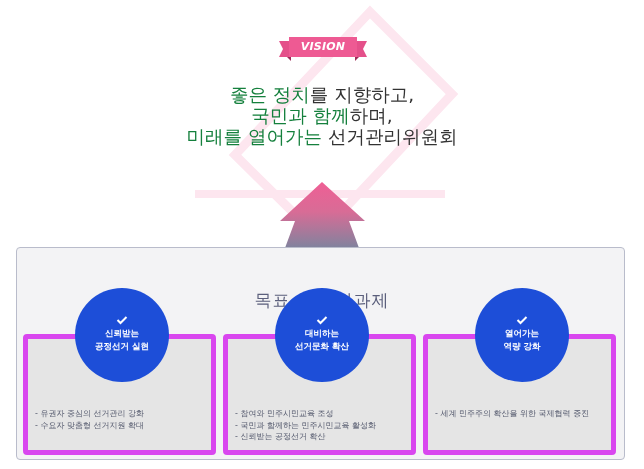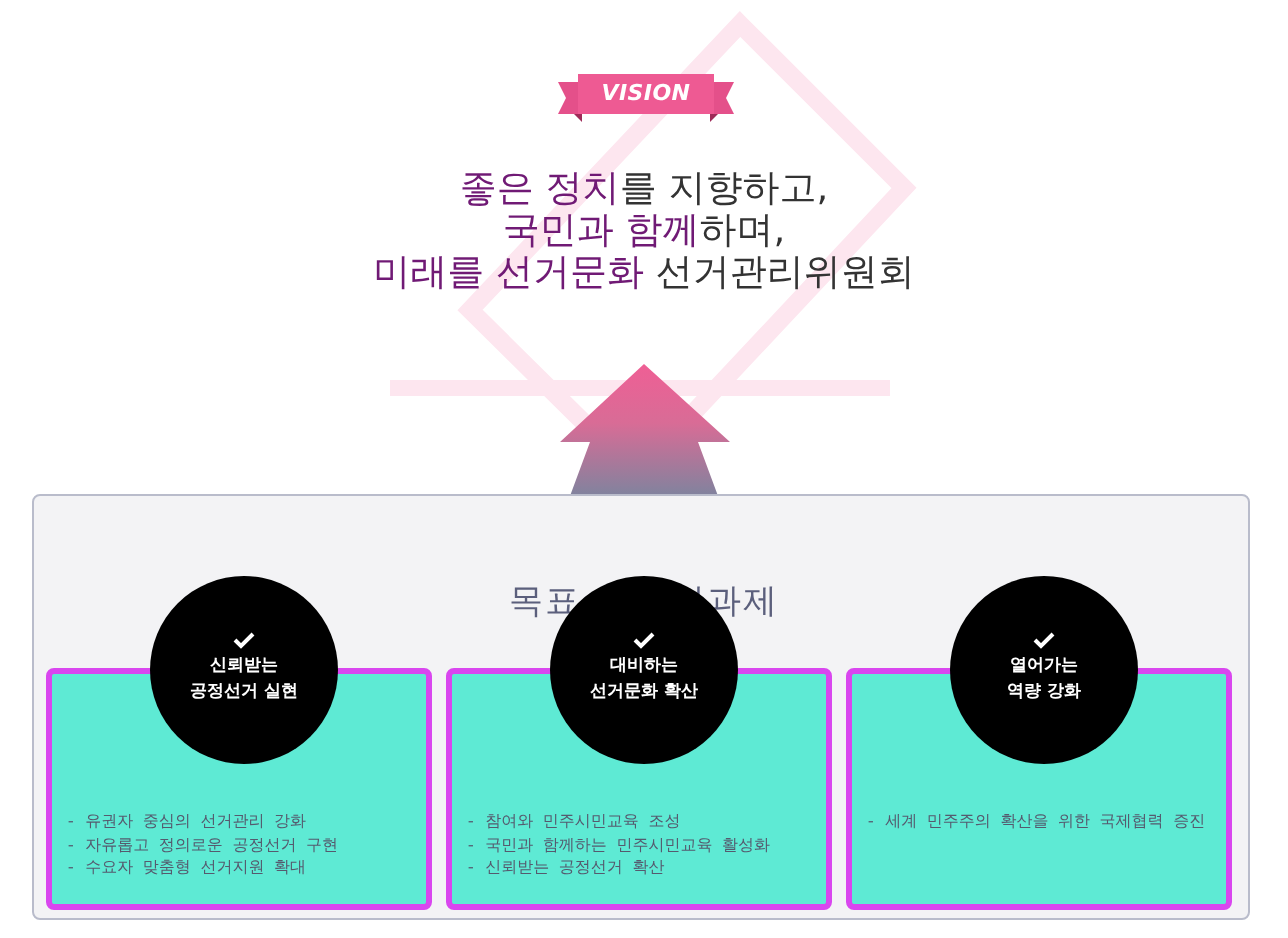--- a/index.html
+++ b/index.html
@@ -17,43 +17,42 @@
     line-height: 20px; text-align: center; color: #fff;
     font-family: "DejaVu Sans", sans-serif; font-weight: bold; font-size: 11px;
     letter-spacing: 0.2px;
     font-style: italic;
   }
   .vision-text {
     position: absolute; left: 140px; top: 84px; width: 364px;
     text-align: center; font-size: 18.5px; line-height: 21px; color: #333333;
     font-family: "DejaVu Sans", sans-serif;
   }
-  .vision-text .pk { color: #701a75; }
+  .vision-text .pk { color: #15803d; }
   .panel {
     position: absolute; left: 16px; top: 247px; width: 609px; height: 213px;
     background: #f3f3f5; border: 1px solid #b9bccb; border-radius: 4px;
     box-sizing: border-box;
   }
   .panel-title {
     position: absolute; left: 0; top: 257px; width: 644px; text-align: center;
     font-size: 17px; color: #5b5f7c; letter-spacing: 1px; margin-top: 32px;
   }
   .card {
     position: absolute; top: 334px; width: 193px; height: 121px;
-    background: #5eead4; border: 3px solid #d946ef; border-radius: 4px;
+    background: #e5e5e5; border: 5px solid #d946ef; border-radius: 4px;
     box-sizing: border-box;
-    font-family: Liberation Mono, monospace;
   }
   .card ul {
     position: absolute; left: 7px; top: 69px; margin: 0; padding: 0; list-style: none;
   }
   .card li { font-size: 8px; line-height: 11.5px; color: #555a6e; white-space: nowrap; }
   .circle {
     position: absolute; top: 288px; width: 94px; height: 94px; border-radius: 50%;
-    background: #000000; color: #ffffff; text-align: center;
+    background: #1d4ed8; color: #ffffff; text-align: center;
   }
   .circle .check { display: block; margin: 27px auto 0; width: 12px; height: 10px; }
   .circle .ct { font-size: 8.5px; font-weight: bold; line-height: 13px; margin-top: 2px; }
 </style>
 </head>
 <body>
 
 <svg class="bg-art" viewBox="0 0 644 469" width="644" height="469">
   <defs>
     <linearGradient id="arrowGrad" x1="0" y1="0" x2="0" y2="1">
@@ -78,30 +77,29 @@
     <polygon points="8,20 12,20 12,24" fill="#9e2b58"></polygon>
     <polygon points="80,20 76,20 76,24" fill="#9e2b58"></polygon>
     <rect x="10" y="0" width="68" height="20" fill="#ee5a93"></rect>
   </svg>
   <div class="ribbon-label">VISION</div>
 </div>
 
 <div class="vision-text">
   <div><span class="pk">좋은 정치</span><span>를 지향하고,</span></div>
   <div><span class="pk">국민과 함께</span><span>하며,</span></div>
-  <div><span class="pk">미래를 선거문화</span><span style="white-space:pre"> 선거관리위원회</span></div>
+  <div><span class="pk">미래를 열어가는</span><span style="white-space:pre"> 선거관리위원회</span></div>
 </div>
 
 <div class="panel"></div>
 <div class="panel-title">목표 &amp; 중점과제</div>
 
 <div class="card" style="left:23px">
   <ul>
     <li>- 유권자 중심의 선거관리 강화</li>
-    <li>- 자유롭고 정의로운 공정선거 구현</li>
     <li>- 수요자 맞춤형 선거지원 확대</li>
   </ul>
 </div>
 <div class="card" style="left:223px">
   <ul>
     <li>- 참여와 민주시민교육 조성</li>
     <li>- 국민과 함께하는 민주시민교육 활성화</li>
     <li>- 신뢰받는 공정선거 확산</li>
   </ul>
 </div>

